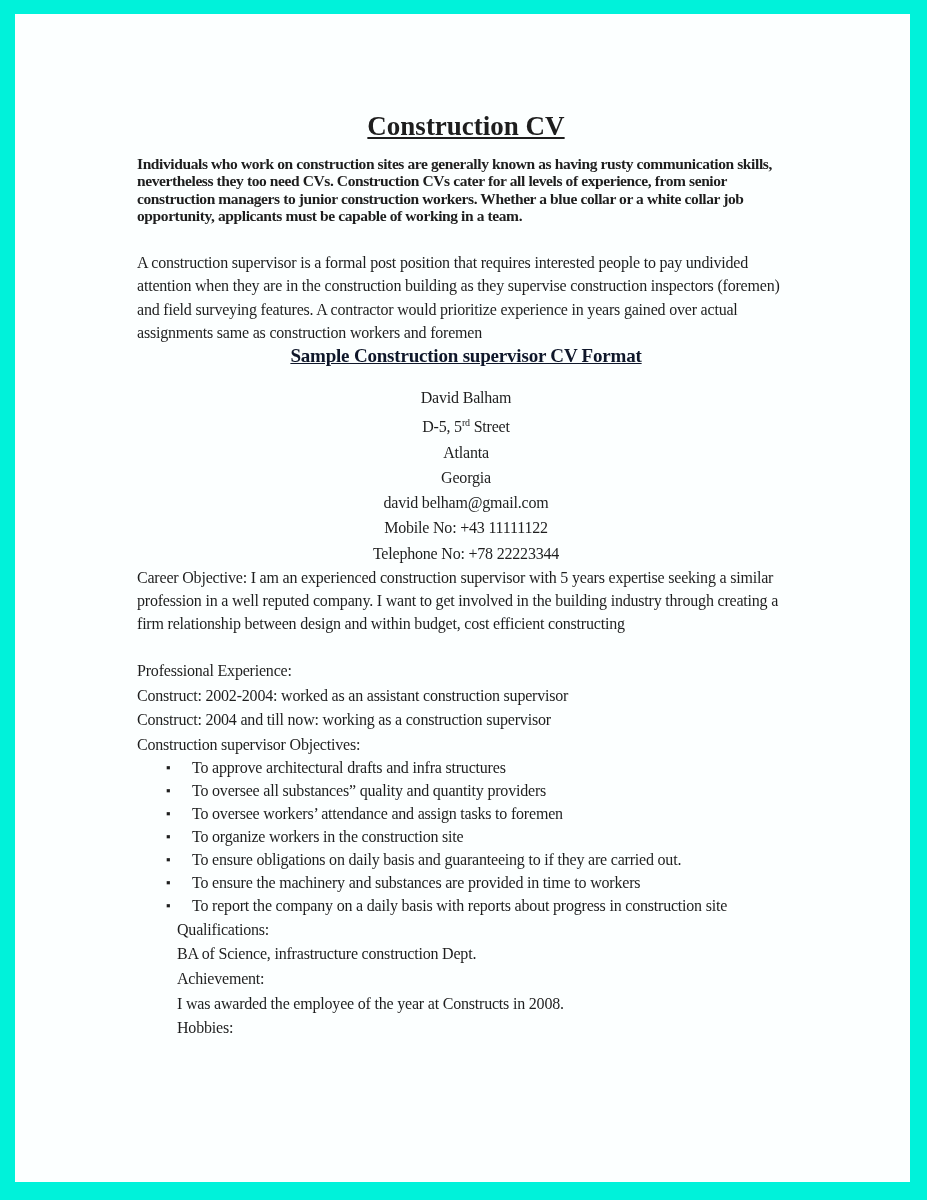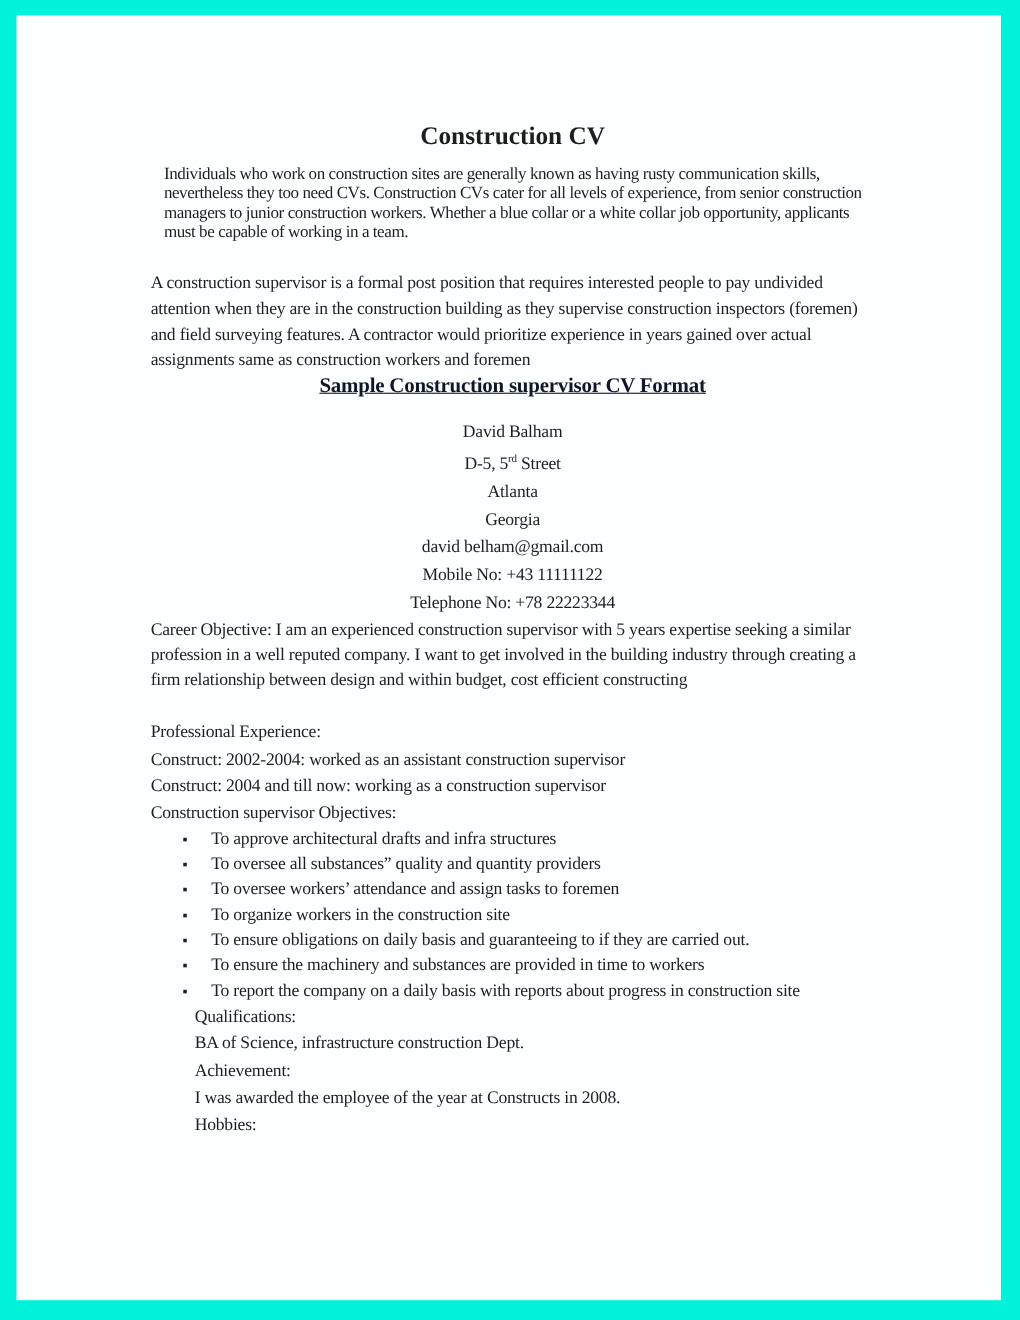--- a/index.html
+++ b/index.html
@@ -21,30 +21,32 @@
     top: 14px; left: 15px; right: 17px; bottom: 18px;
     background: #fcffff;
     color: #1e1e1e;
   }
   .content {
     padding: 97px 115px 0 122px;
     letter-spacing: -0.2px;
   }
   h1.doc-title {
     margin: 0;
-    font-size: 23px;
+    font-size: 27px;
     font-weight: bold;
     text-align: center;
+    text-decoration: underline;
     letter-spacing: 0;
   }
   p.intro {
-    margin: 13px 0 0 12px;
+    margin: 13px 0 0 0;
     font-size: 15.5px;
     line-height: 17.4px;
     letter-spacing: -0.4px;
+    font-weight: bold;
   }
   h2.section-title {
     margin: 25px 0 0 0;
     font-size: 23px;
     font-weight: bold;
     text-align: center;
     letter-spacing: 0;
   }
   p.section-intro {
     margin: 26px 0 0 0;

